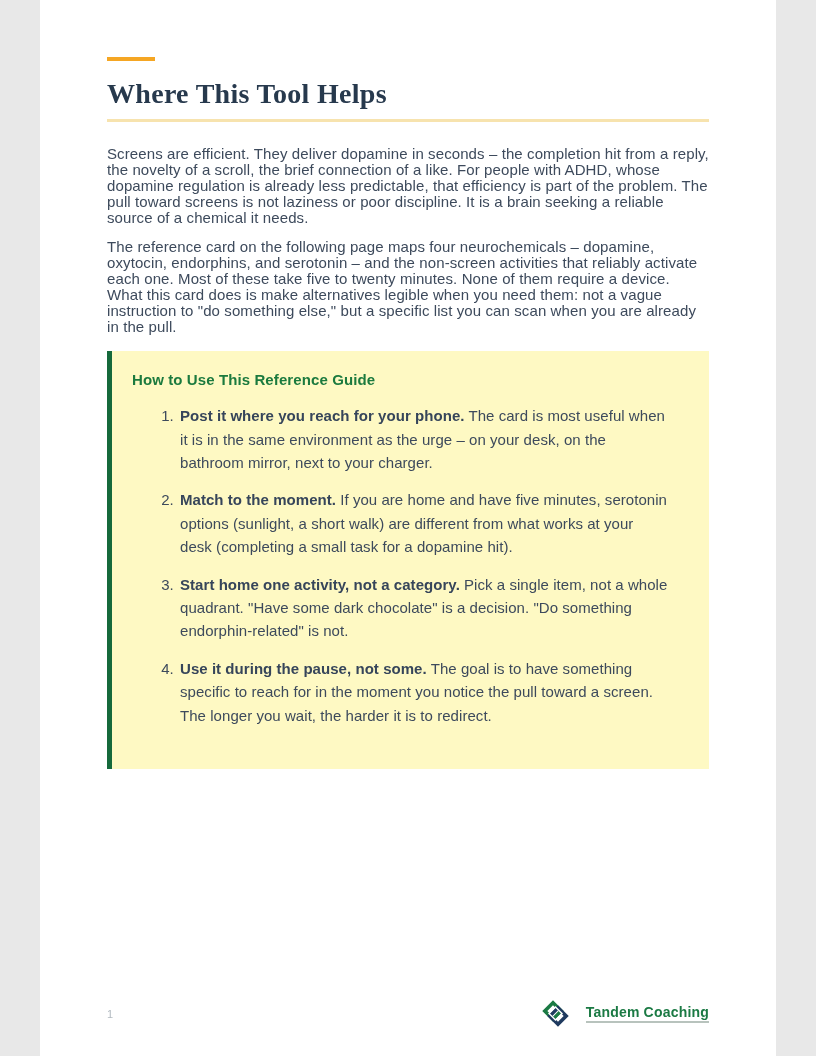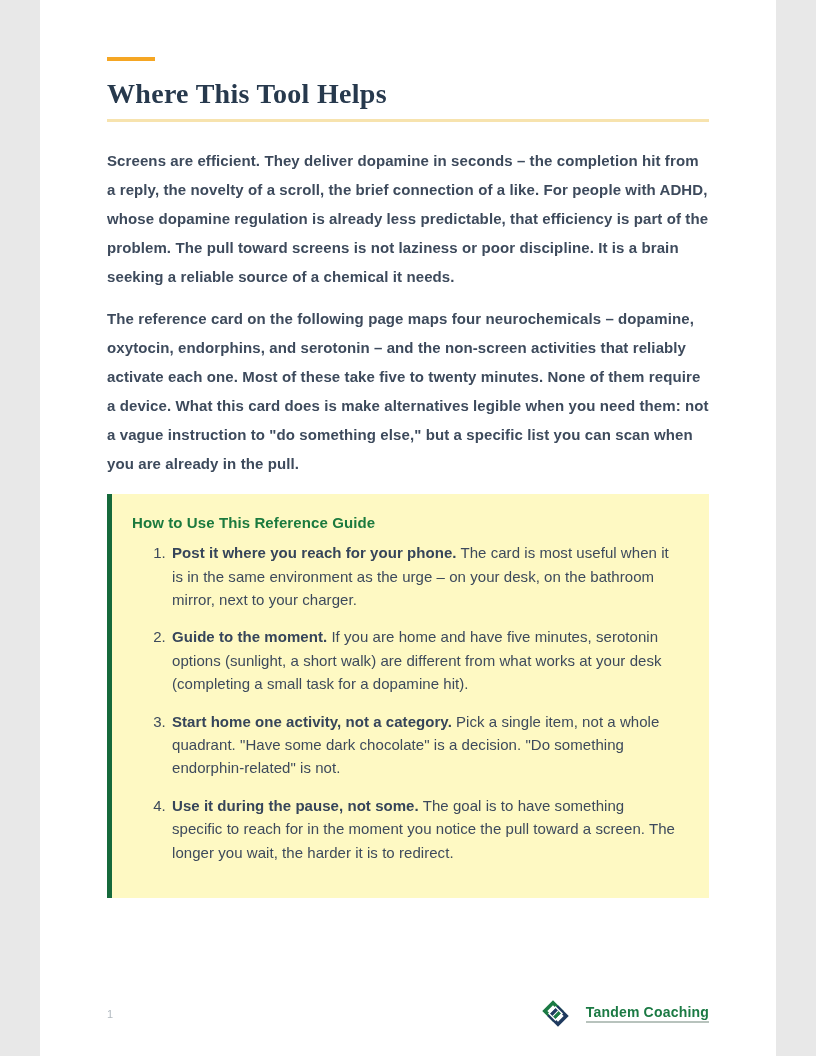--- a/index.html
+++ b/index.html
@@ -34,41 +34,40 @@
     color: #27394D;
   }
   .title-rule {
     height: 0;
     border-bottom: 3px solid #F7E3AE;
     margin-bottom: 24px;
   }
   p.body-para {
     margin: 0 0 13px 0;
     font-size: 15px;
-    line-height: 29px;
+    line-height: 16px;
     letter-spacing: 0.1px;
     color: #3D4A5C;
-    font-weight: bold;
   }
   p.body-para.spaced { margin-top: 24px; }
   .callout {
     margin-top: 16px;
     background: #fef9c3;
     border-left: 5px solid #15693B;
     padding: 20px 24px 26px 20px;
   }
   .callout-heading {
     margin: 0 0 10px 0;
     font-size: 15px;
     font-weight: 700;
     color: #1B7A3E;
     letter-spacing: 0.1px;
   }
   ol.callout-list {
-    margin: 8px;
+    margin: 16px;
     padding-left: 30px;
   }
   ol.callout-list li {
     margin-bottom: 14px;
     padding-left: 2px;
     font-size: 15px;
     line-height: 23.4px;
     letter-spacing: 0.05px;
     color: #3D4A5C;
   }
@@ -113,21 +112,21 @@
     <h1 class="doc-title">Where This Tool Helps</h1>
     <div class="title-rule"></div>
 
     <p class="body-para">Screens are efficient. They deliver dopamine in seconds – the completion hit from a reply, the novelty of a scroll, the brief connection of a like. For people with ADHD, whose dopamine regulation is already less predictable, that efficiency is part of the problem. The pull toward screens is not laziness or poor discipline. It is a brain seeking a reliable source of a chemical it needs.</p>
     <p class="body-para">The reference card on the following page maps four neurochemicals – dopamine, oxytocin, endorphins, and serotonin – and the non-screen activities that reliably activate each one. Most of these take five to twenty minutes. None of them require a device. What this card does is make alternatives legible when you need them: not a vague instruction to "do something else," but a specific list you can scan when you are already in the pull.</p>
 
     <div class="callout">
       <h2 class="callout-heading">How to Use This Reference Guide</h2>
       <ol class="callout-list">
         <li><strong>Post it where you reach for your phone.</strong><span> The card is most useful when it is in the same environment as the urge – on your desk, on the bathroom mirror, next to your charger.</span></li>
-        <li><strong>Guide to the moment.</strong><span> If you are home and have five minutes, serotonin options (sunlight, a short walk) are different from what works at your desk (completing a small task for a dopamine hit).</span></li>
+        <li><strong>Match to the moment.</strong><span> If you are home and have five minutes, serotonin options (sunlight, a short walk) are different from what works at your desk (completing a small task for a dopamine hit).</span></li>
         <li><strong>Start home one activity, not a category.</strong><span> Pick a single item, not a whole quadrant. "Have some dark chocolate" is a decision. "Do something endorphin-related" is not.</span></li>
         <li><strong>Use it during the pause, not some.</strong><span> The goal is to have something specific to reach for in the moment you notice the pull toward a screen. The longer you wait, the harder it is to redirect.</span></li>
       </ol>
     </div>
   </div>
 
   <div class="footer">
     <span class="page-number">1</span>
     <div class="brand">
       <span style="display:inline-flex;">

